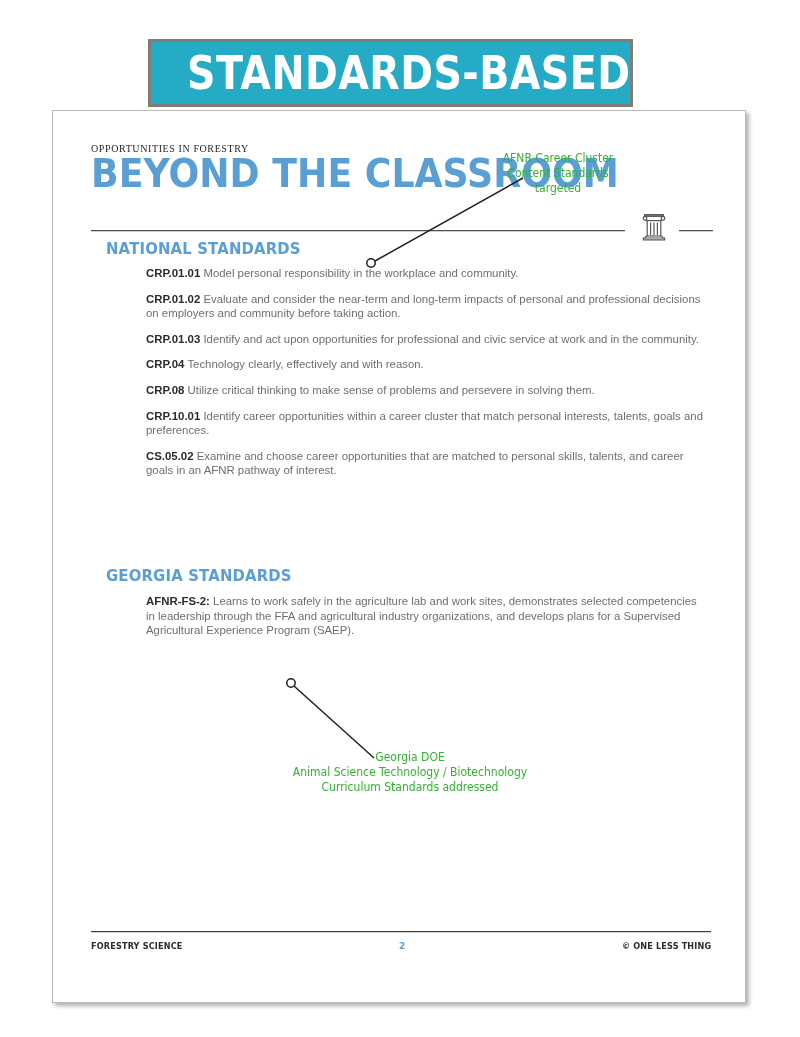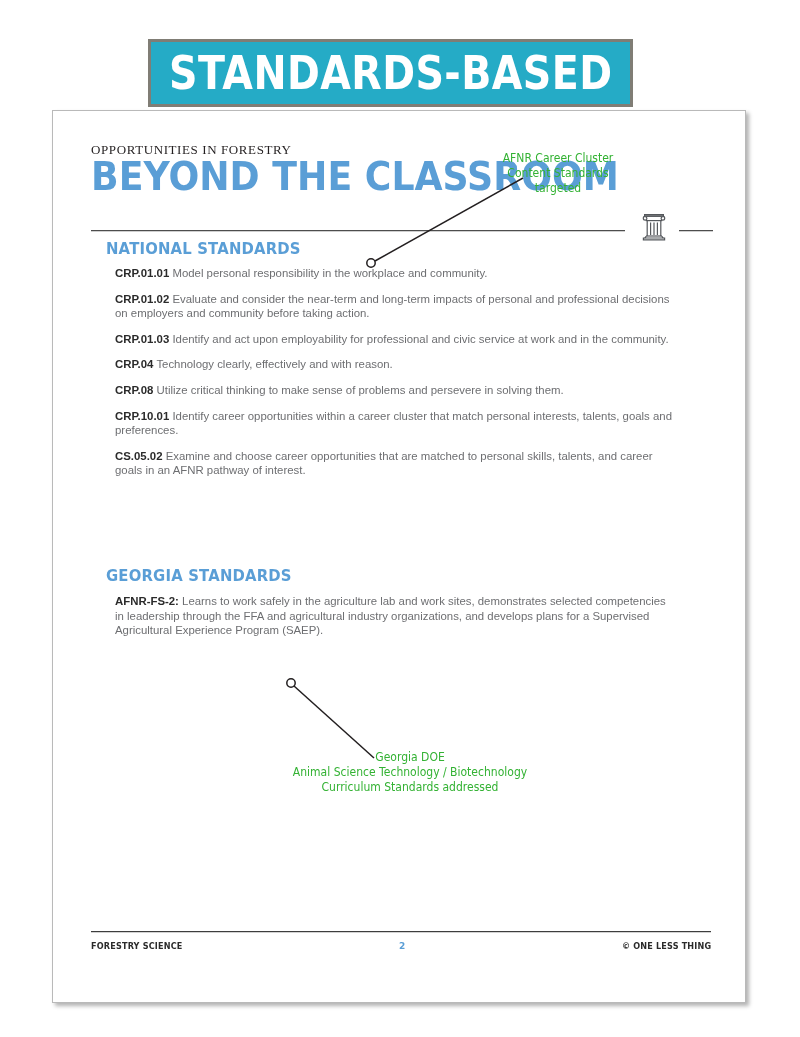--- a/index.html
+++ b/index.html
@@ -20,21 +20,21 @@
     position: absolute;
     left: 148px;
     top: 39px;
     width: 485px;
     height: 68px;
     background: #25ABC6;
     border: 3px solid #807d75;
     box-sizing: border-box;
     display: flex;
     align-items: center;
-    justify-content: center;
+    justify-content: flex-start;
   }
   #banner-text {
     color: #ffffff;
     font-family: "DejaVu Sans", sans-serif;
     font-weight: bold;
     font-size: 46px;
     letter-spacing: 0.5px;
     transform: scaleX(0.86);
     transform-origin: center;
     white-space: nowrap;
@@ -56,21 +56,21 @@
 
   
   #doc-header {
     position: absolute;
     left: 38px;
     top: 32px;
     width: 620px;
   }
   #kicker {
     font-family: "Liberation Serif", serif;
-    font-size: 13px;
+    font-size: 10px;
     letter-spacing: 0.6px;
     color: #231f20;
     line-height: 1.1;
     margin-bottom: 1px;
   }
   #doc-title {
     font-family: "DejaVu Sans", sans-serif;
     font-weight: bold;
     font-size: 39px;
     color: #5a9ed6;
@@ -127,20 +127,21 @@
     transform-origin: left center;
     white-space: nowrap;
   }
   #national-heading { left: 53px; top: 128px; }
   #georgia-heading  { left: 53px; top: 455px; }
 
   
   .std-list {
     position: absolute;
     width: 560px;
+    margin-left: 31px;
   }
   #national-list { left: 62px; top: 155px; }
   #georgia-list  { left: 62px; top: 483px; }
 
   .std-item {
     font-family: "Liberation Sans", sans-serif;
     font-size: 11.4px;
     line-height: 14.6px;
     color: #6d6e71;
     margin-bottom: 11px;
@@ -249,21 +250,21 @@
         </g>
       </svg>
     </div>
     <div id="rule-right"></div>
   </div>
 
   <div class="section-heading" id="national-heading">NATIONAL STANDARDS</div>
   <div class="std-list" id="national-list">
       <div class="std-item"><span class="std-code">CRP.01.01</span><span> Model personal responsibility in the workplace and community.</span></div>
       <div class="std-item"><span class="std-code">CRP.01.02</span><span> Evaluate and consider the near-term and long-term impacts of personal and professional decisions on employers and community before taking action.</span></div>
-      <div class="std-item"><span class="std-code">CRP.01.03</span><span> Identify and act upon employability for professional and civic service at work and in the community.</span></div>
+      <div class="std-item"><span class="std-code">CRP.01.03</span><span> Identify and act upon opportunities for professional and civic service at work and in the community.</span></div>
       <div class="std-item"><span class="std-code">CRP.04</span><span> Technology clearly, effectively and with reason.</span></div>
       <div class="std-item"><span class="std-code">CRP.08</span><span> Utilize critical thinking to make sense of problems and persevere in solving them.</span></div>
       <div class="std-item"><span class="std-code">CRP.10.01</span><span> Identify career opportunities within a career cluster that match personal interests, talents, goals and preferences.</span></div>
       <div class="std-item"><span class="std-code">CS.05.02</span><span> Examine and choose career opportunities that are matched to personal skills, talents, and career goals in an AFNR pathway of interest.</span></div>
     </div>
 
   <div class="section-heading" id="georgia-heading">GEORGIA STANDARDS</div>
   <div class="std-list" id="georgia-list">
       <div class="std-item"><span class="std-code">AFNR-FS-2:</span><span> Learns to work safely in the agriculture lab and work sites, demonstrates selected competencies in leadership through the FFA and agricultural industry organizations, and develops plans for a Supervised Agricultural Experience Program (SAEP).</span></div>
     </div>

